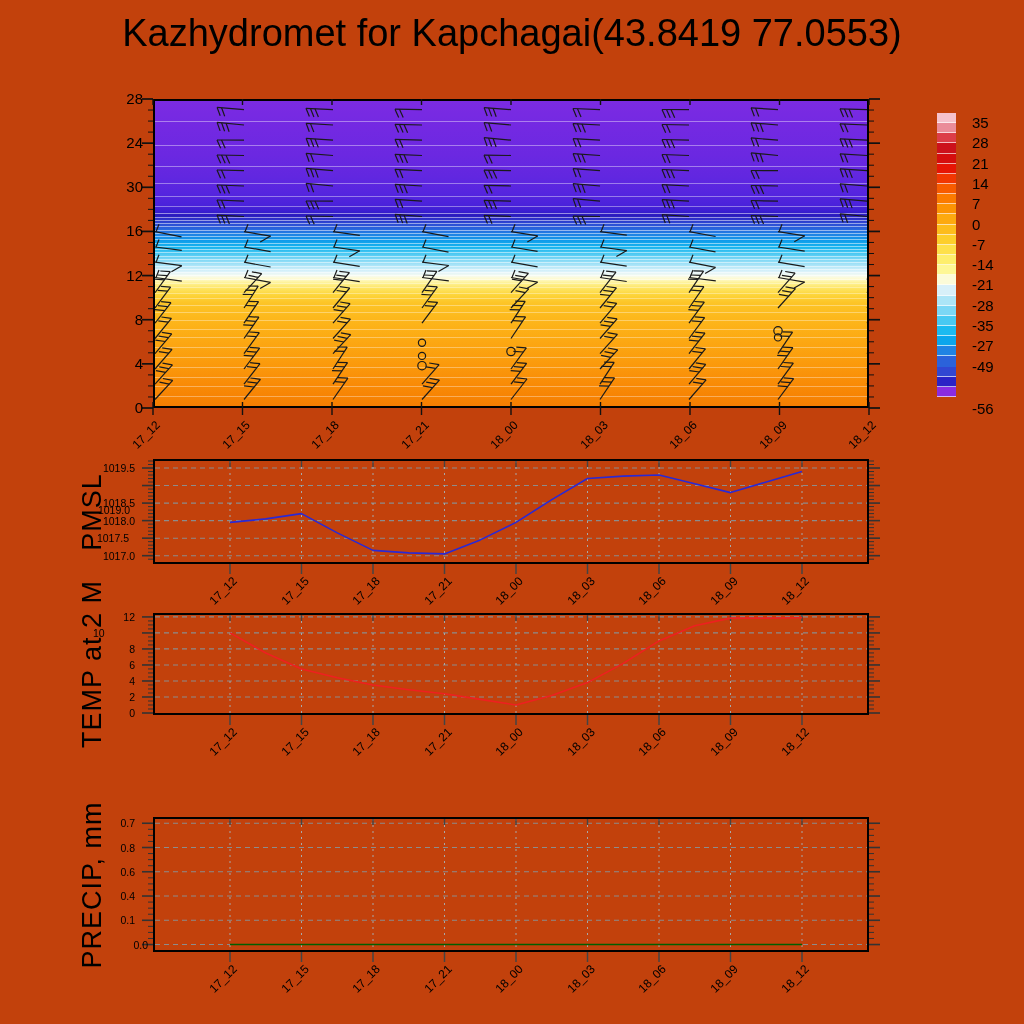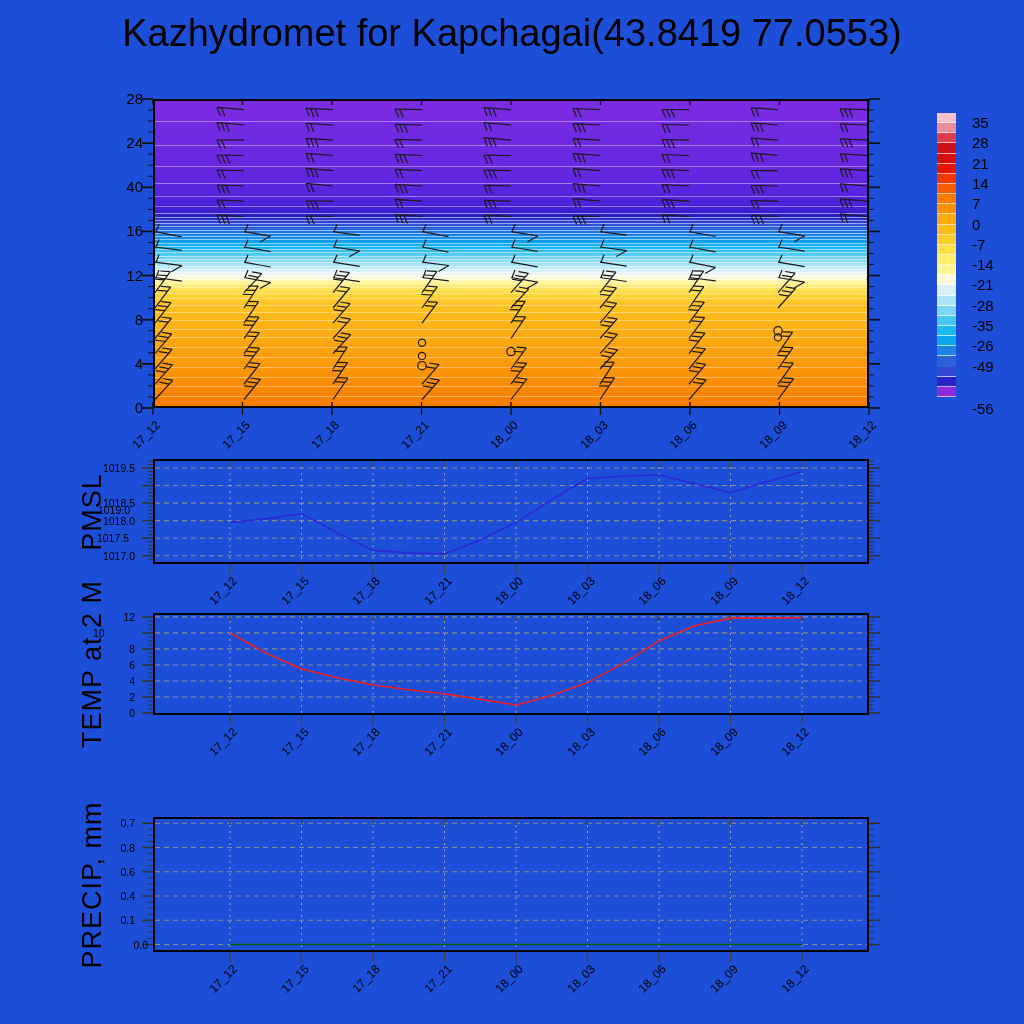--- a/index.html
+++ b/index.html
@@ -1,16 +1,16 @@
 <!DOCTYPE html>
 <html><head>
 <meta charset="utf-8">
 <style>
   html,body{margin:0;padding:0;background:#fff;}
-  #canvas{position:relative;width:1024px;height:1024px;background:#1d4ed8;overflow:hidden;
+  #canvas{position:relative;width:1024px;height:1024px;background:#c2410c;overflow:hidden;
           font-family:"Liberation Sans",sans-serif;color:#000;}
   .title{position:absolute;left:0;top:12px;width:1024px;text-align:center;font-size:38px;}
   .subtitle{position:absolute;left:130px;top:67px;width:650px;text-align:center;font-size:17px;}
   .panel{position:absolute;border:2px solid #000;box-sizing:border-box;}
   .plot{position:absolute;inset:0;overflow:hidden;}
   .xlab{position:absolute;white-space:nowrap;transform:translate(-100%,0) rotate(-45deg);transform-origin:100% 0;}
   .axtitle{position:absolute;white-space:nowrap;transform:translate(-50%,-50%) rotate(-90deg);font-size:27px;letter-spacing:1px;}
   .cline{position:absolute;left:0;width:100%;height:1px;pointer-events:none;}
   svg{display:block;}
   #decor{position:absolute;left:0;top:0;pointer-events:none;}
@@ -989,21 +989,21 @@
       <line x1="779.5" y1="99" x2="779.5" y2="105" stroke="#111" stroke-width="1.4"></line>
       <line x1="779.5" y1="402" x2="779.5" y2="415" stroke="#111" stroke-width="1.4"></line>
       <line x1="869" y1="99" x2="869" y2="105" stroke="#111" stroke-width="1.4"></line>
       <line x1="869" y1="402" x2="869" y2="415" stroke="#111" stroke-width="1.4"></line>
     </svg>
 <div style="position: absolute; left: 105px; top: 399px; width: 38px; font-size: 15px; text-align: right;">0</div>
     <div style="position: absolute; left: 105px; top: 354.857px; width: 38px; font-size: 15px; text-align: right;">4</div>
     <div style="position: absolute; left: 105px; top: 310.714px; width: 38px; font-size: 15px; text-align: right;">8</div>
     <div style="position: absolute; left: 105px; top: 266.571px; width: 38px; font-size: 15px; text-align: right;">12</div>
     <div style="position: absolute; left: 105px; top: 222.429px; width: 38px; font-size: 15px; text-align: right;">16</div>
-    <div style="position: absolute; left: 105px; top: 178.286px; width: 38px; font-size: 15px; text-align: right;">40</div>
+    <div style="position: absolute; left: 105px; top: 178.286px; width: 38px; font-size: 15px; text-align: right;">30</div>
     <div style="position: absolute; left: 105px; top: 134.143px; width: 38px; font-size: 15px; text-align: right;">24</div>
     <div style="position: absolute; left: 105px; top: 90px; width: 38px; font-size: 15px; text-align: right;">28</div>
     <div class="xlab" style="position: absolute; left: 153px; top: 418px; font-size: 12px;">17_12</div>
     <div class="xlab" style="position: absolute; left: 242.5px; top: 418px; font-size: 12px;">17_15</div>
     <div class="xlab" style="position: absolute; left: 332px; top: 418px; font-size: 12px;">17_18</div>
     <div class="xlab" style="position: absolute; left: 421.5px; top: 418px; font-size: 12px;">17_21</div>
     <div class="xlab" style="position: absolute; left: 511px; top: 418px; font-size: 12px;">18_00</div>
     <div class="xlab" style="position: absolute; left: 600.5px; top: 418px; font-size: 12px;">18_03</div>
     <div class="xlab" style="position: absolute; left: 690px; top: 418px; font-size: 12px;">18_06</div>
     <div class="xlab" style="position: absolute; left: 779.5px; top: 418px; font-size: 12px;">18_09</div>
@@ -1012,21 +1012,21 @@
     <div class="cblab" style="position: absolute; left: 972px; top: 134.429px; width: 44px;">28</div>
     <div class="cblab" style="position: absolute; left: 972px; top: 154.714px; width: 44px;">21</div>
     <div class="cblab" style="position: absolute; left: 972px; top: 175px; width: 44px;">14</div>
     <div class="cblab" style="position: absolute; left: 972px; top: 195.286px; width: 44px;">7</div>
     <div class="cblab" style="position: absolute; left: 972px; top: 215.571px; width: 44px;">0</div>
     <div class="cblab" style="position: absolute; left: 972px; top: 235.857px; width: 44px;">-7</div>
     <div class="cblab" style="position: absolute; left: 972px; top: 256.143px; width: 44px;">-14</div>
     <div class="cblab" style="position: absolute; left: 972px; top: 276.429px; width: 44px;">-21</div>
     <div class="cblab" style="position: absolute; left: 972px; top: 296.714px; width: 44px;">-28</div>
     <div class="cblab" style="position: absolute; left: 972px; top: 317px; width: 44px;">-35</div>
-    <div class="cblab" style="position: absolute; left: 972px; top: 337.286px; width: 44px;">-26</div>
+    <div class="cblab" style="position: absolute; left: 972px; top: 337.286px; width: 44px;">-27</div>
     <div class="cblab" style="position: absolute; left: 972px; top: 357.571px; width: 44px;">-49</div>
     <div class="cblab" style="position: absolute; left: 972px; top: 400px; width: 44px;">-56</div>
     <div style="position: absolute; left: 93px; top: 549.688px; width: 42px; font-size: 10.5px; text-align: right;">1017.0</div>
     <div style="position: absolute; left: 87px; top: 532.153px; width: 42px; font-size: 10.5px; text-align: right;">1017.5</div>
     <div style="position: absolute; left: 93px; top: 514.618px; width: 42px; font-size: 10.5px; text-align: right;">1018.0</div>
     <div style="position: absolute; left: 93px; top: 497.083px; width: 42px; font-size: 10.5px; text-align: right;">1018.5</div>
     <div style="position: absolute; left: 93px; top: 479.549px; width: 42px; font-size: 10.5px; text-align: center; margin-top: 24px;">1019.0</div>
     <div style="position: absolute; left: 93px; top: 462.014px; width: 42px; font-size: 10.5px; text-align: right;">1019.5</div>
     <div class="xlab" style="position: absolute; left: 230px; top: 574px; font-size: 12px;">17_12</div>
     <div class="xlab" style="position: absolute; left: 301.5px; top: 574px; font-size: 12px;">17_15</div>

